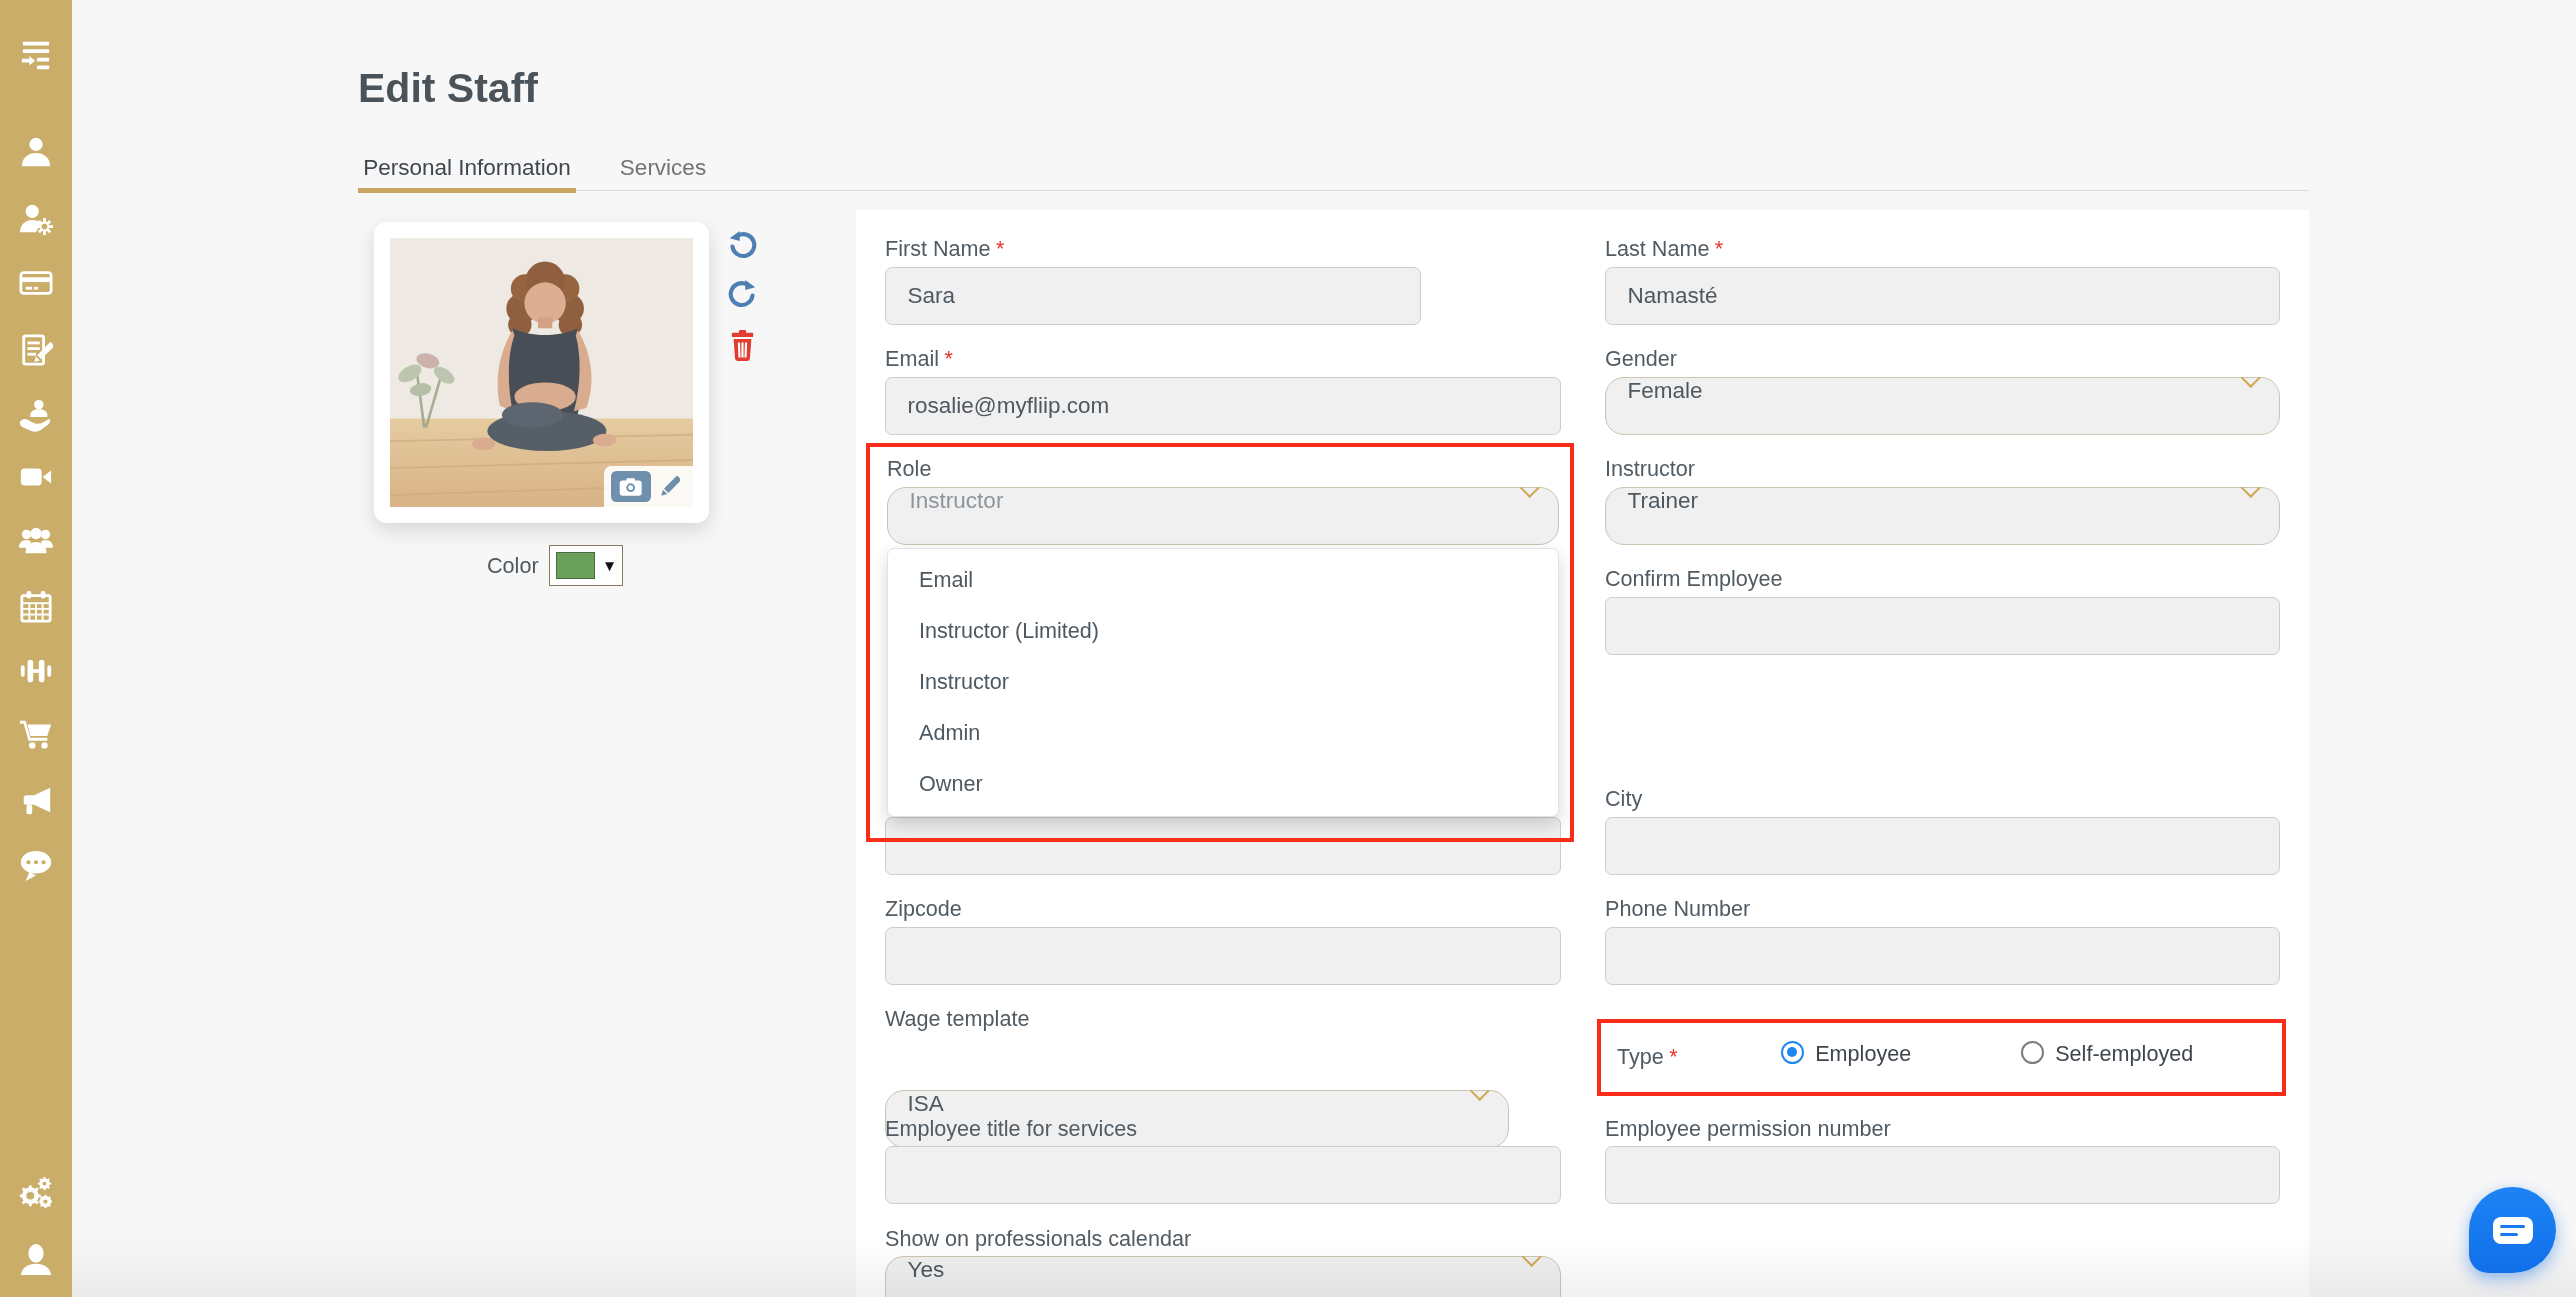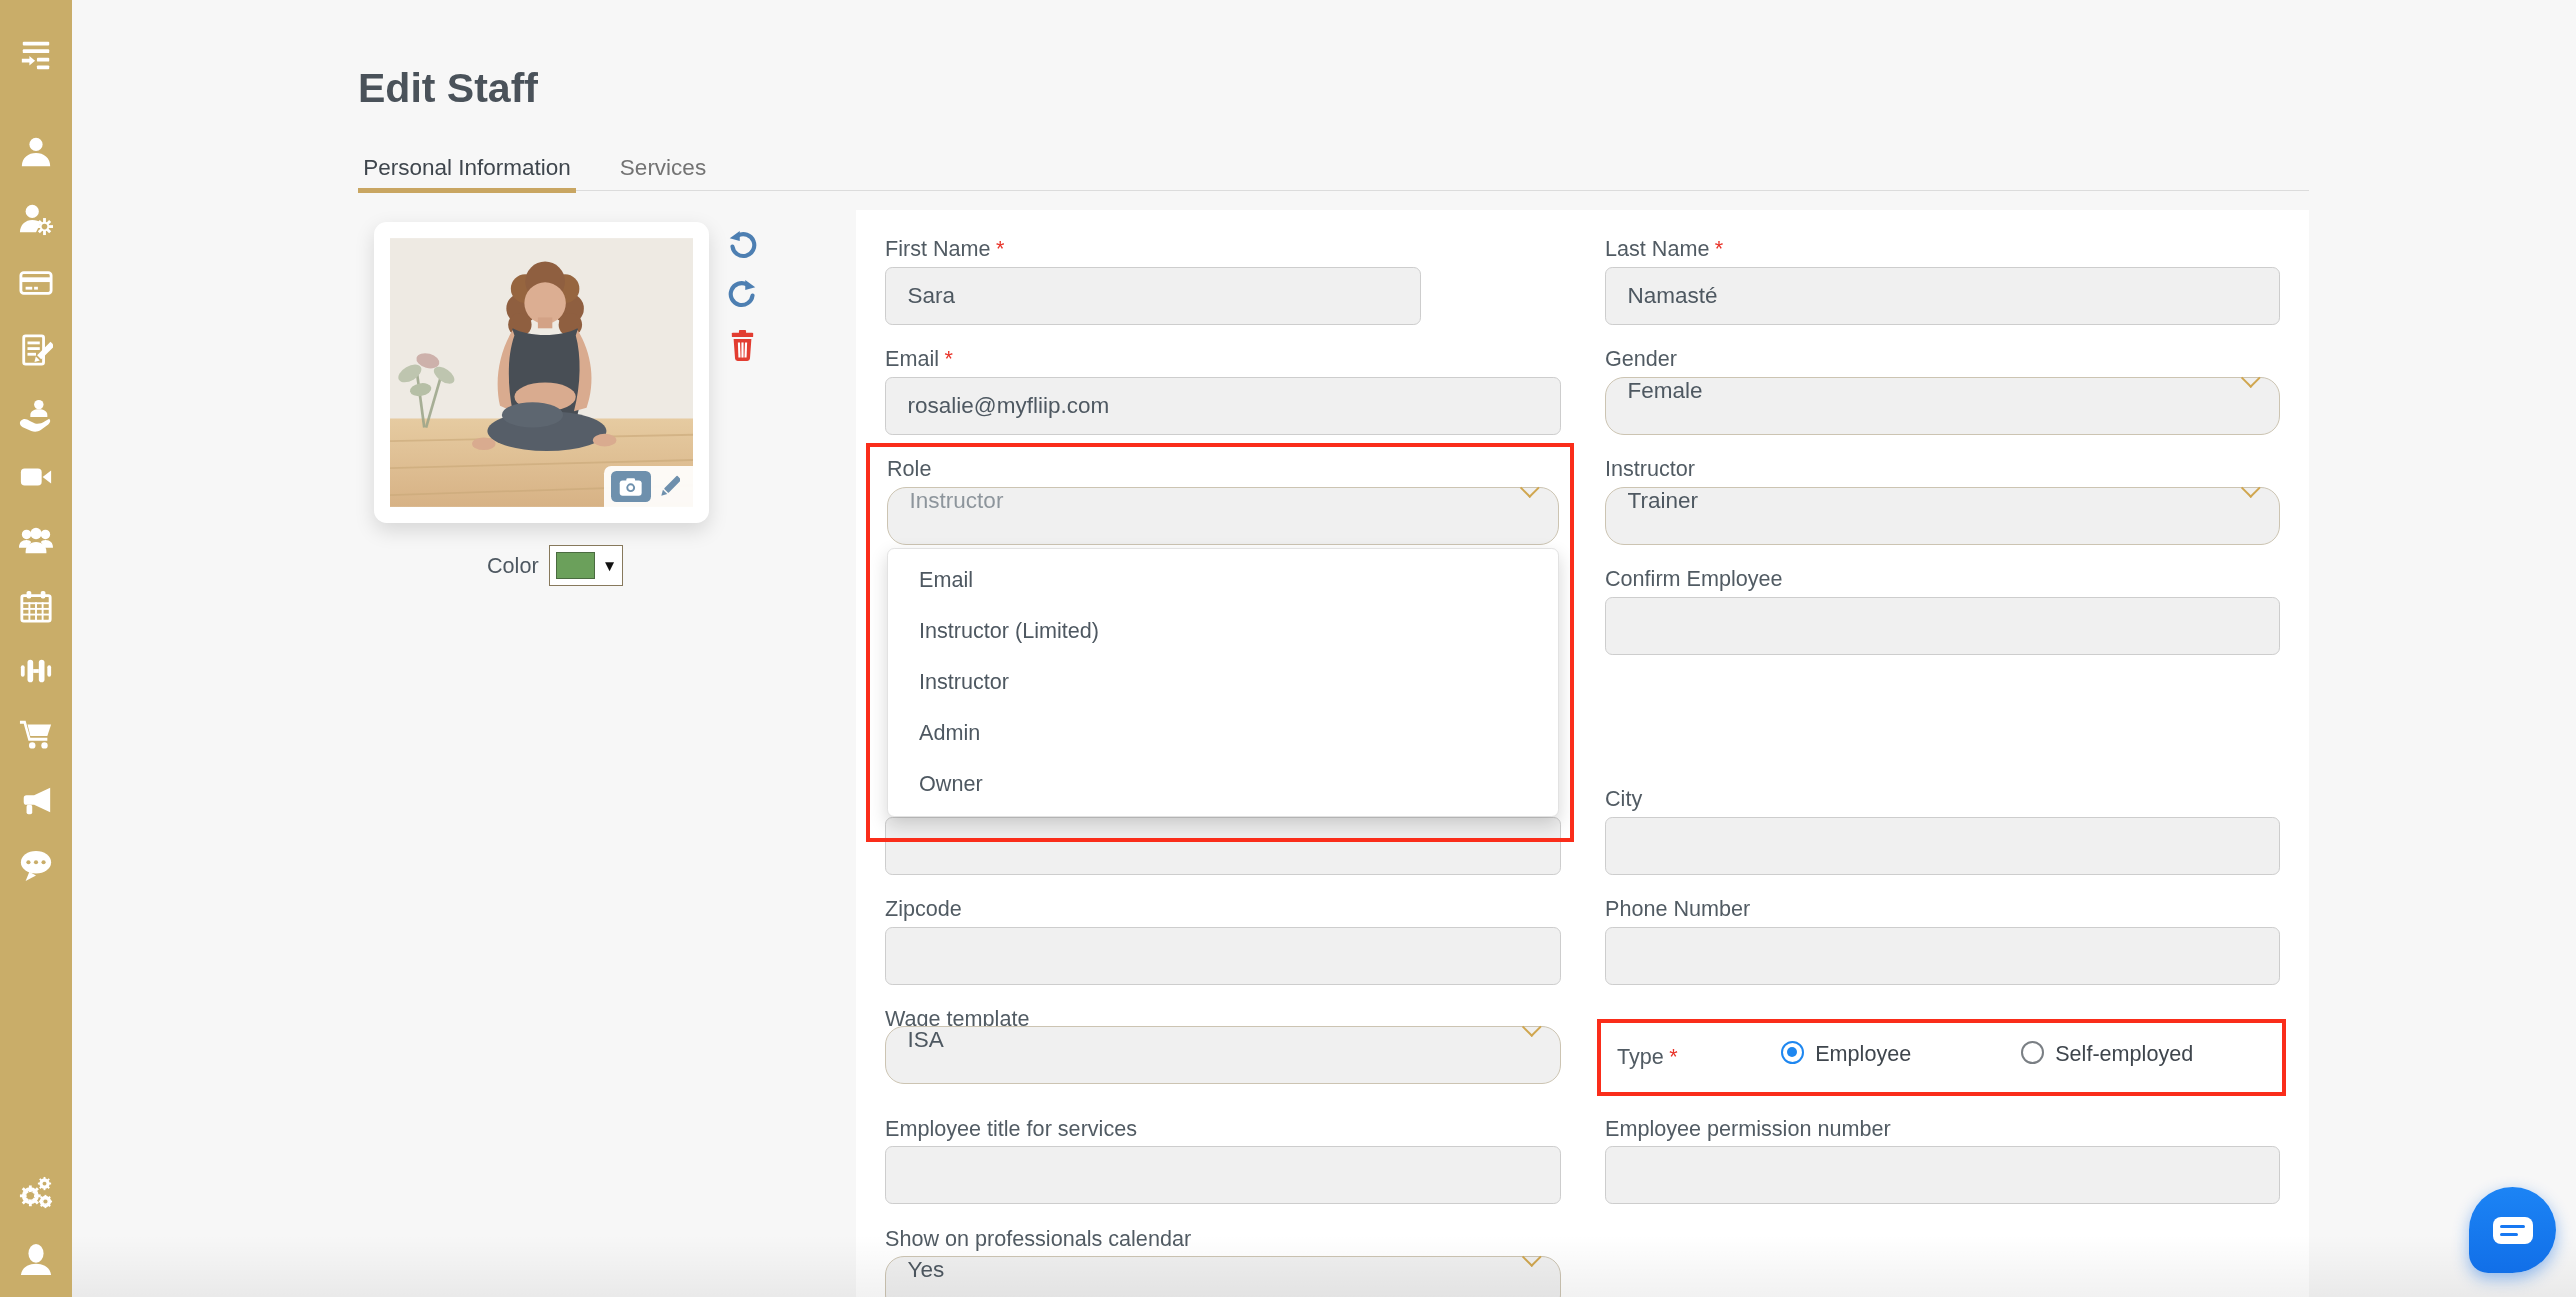--- a/index.html
+++ b/index.html
@@ -394,21 +394,21 @@
 
   <label class="lbl" style="left:1605px;top:786px">City</label>
   <input class="inp" style="left: 1605px; top: 817px; width: 675px;" value="">
 
   <label class="lbl" style="left:885px;top:896px">Zipcode</label>
   <input class="inp" style="left: 885px; top: 927px; width: 676px;" value="">
   <label class="lbl" style="left:1605px;top:896px">Phone Number</label>
   <input class="inp" style="left: 1605px; top: 927px; width: 675px;" value="">
 
   <label class="lbl" style="left:885px;top:1006px">Wage template</label>
-  <div class="sel" style="left:885px;top:1026px;width:676px">
+  <div class="sel" style="left:885px;top:1090px;width:624px">
     <span class="val">ISA</span>
     <span class="chev"></span>
   </div>
 
   <label class="lbl" style="left:1617px;top:1044px"><span>Type</span><span class="req">*</span></label>
   <div class="radio-row" style="left:1781px;top:1041px">
     <span class="radio sel-on"></span>
     <span class="radio-lbl">Employee</span>
   </div>
   <div class="radio-row" style="left:2021px;top:1041px">

